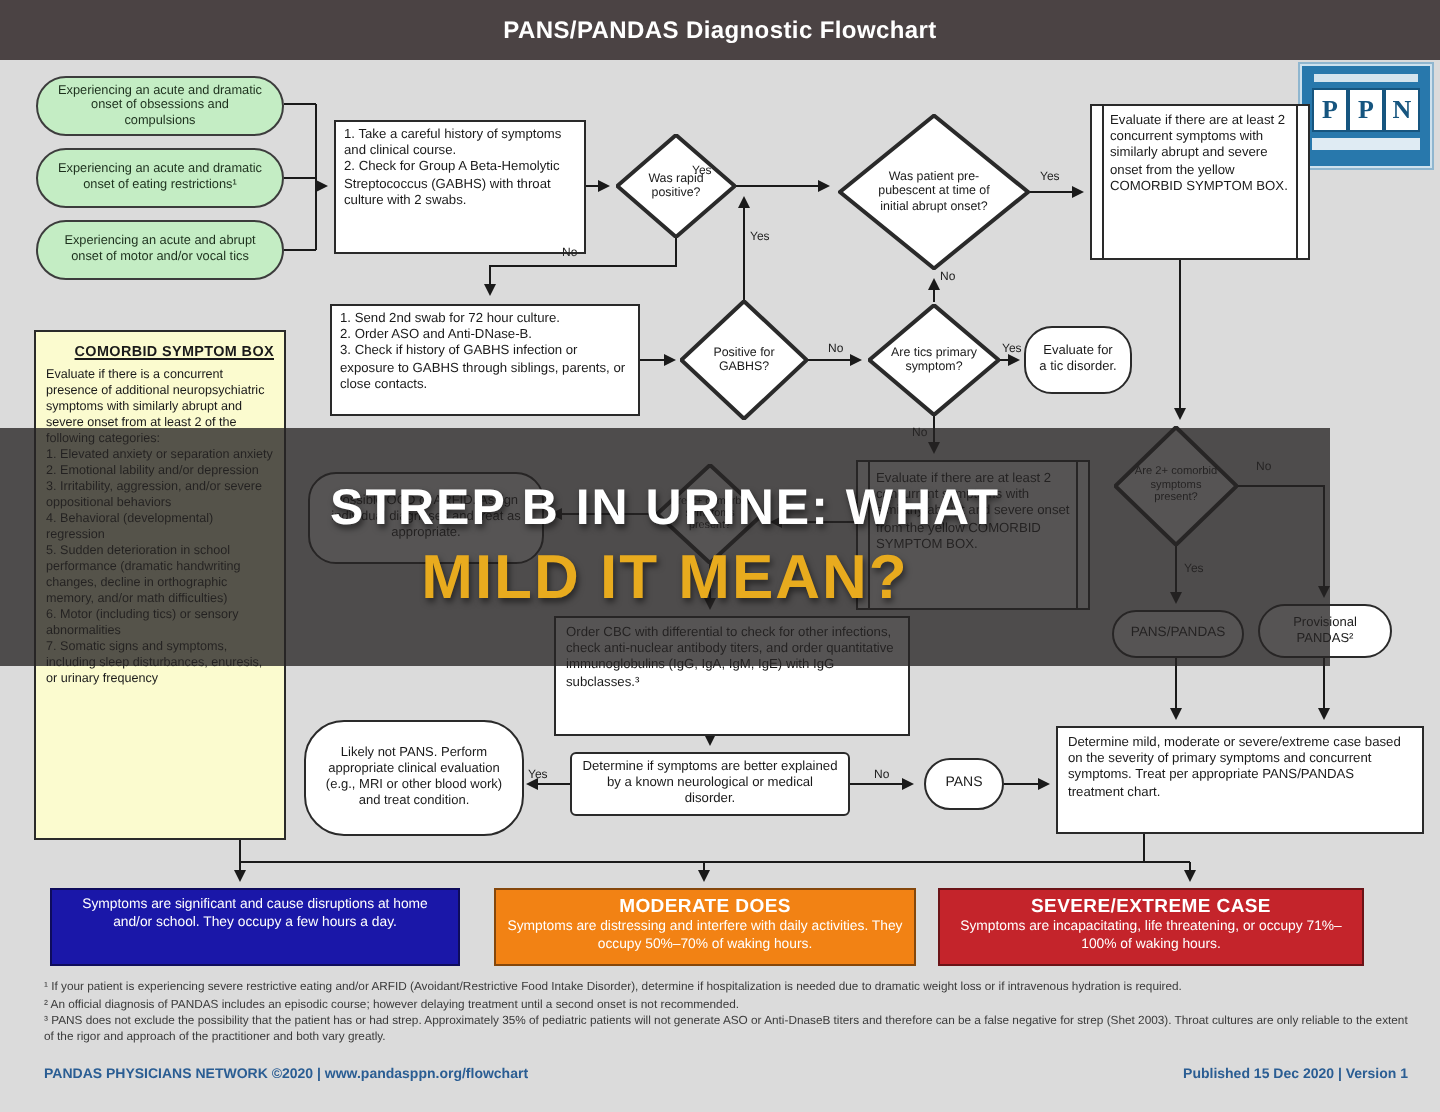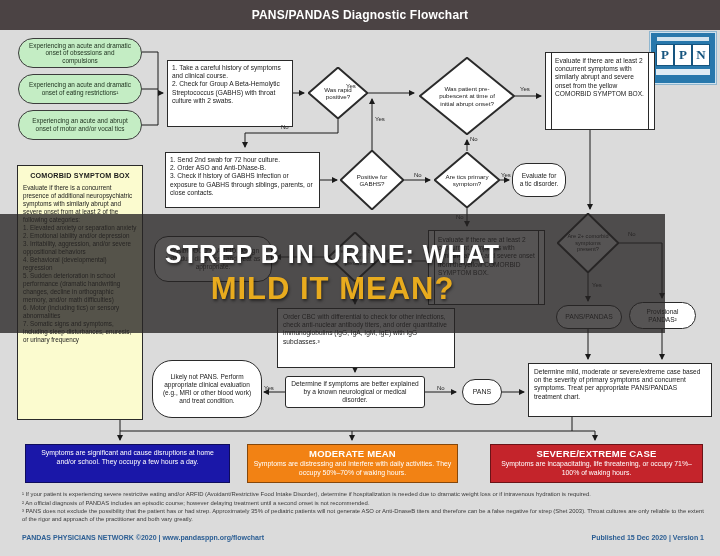--- a/index.html
+++ b/index.html
@@ -18,21 +18,21 @@
         font-size:6.5px;line-height:1.2;padding:2px 6px;box-sizing:border-box;}
   .oval{position:absolute;z-index:2;background:#c4edc4;border:1.3px solid #3c3c3c;border-radius:16px;
         display:flex;align-items:center;justify-content:center;text-align:center;
         font-size:6.4px;line-height:1.18;color:#15321５;padding:2px 9px;box-sizing:border-box;color:#1d301d;}
   .diamond{position:absolute;z-index:2;}
   .diamond svg{position:absolute;left:0;top:0;width:100%;height:100%;}
   .dt{position:absolute;inset:0;display:flex;align-items:center;justify-content:center;
       text-align:center;font-size:6.2px;line-height:1.15;padding:0 9px;}
   .comorbid{position:absolute;z-index:2;background:#fbfbcf;border:1.4px solid #2a2a2a;
             box-sizing:border-box;padding:5px 5px;font-size:6.3px;line-height:1.27;}
-  .comorbid .ct{font-weight:bold;text-align:center;font-size:7.2px;margin-bottom:4px;letter-spacing:.2px;}
+  .comorbid .ct{font-weight:bold;text-align:right;font-size:7.2px;margin-bottom:4px;letter-spacing:.2px;text-decoration:underline;}
   .case{position:absolute;z-index:2;color:#fff;text-align:center;box-sizing:border-box;
         padding-top:3px;height:39px;border:1px solid rgba(0,0,0,.45);}
   .case .t{font-weight:bold;font-size:9.5px;letter-spacing:.2px;}
   .case .b{font-size:6.9px;line-height:1.25;margin-top:1px;padding:0 5px;}
   .case-mild{background:#1a17a8;}
   .case-moderate{background:#f28214;}
   .case-severe{background:#c4242b;}
   .lab{position:absolute;z-index:3;font-size:6px;color:#222;}
   .overlay{position:absolute;left:0;top:214px;width:665px;height:119px;z-index:10;
            background:rgba(38,36,36,.78);display:flex;flex-direction:column;align-items:center;justify-content:center;}
@@ -189,24 +189,24 @@
   <span class="lab" style="left:456px;top:214px;">No</span>
   <span class="lab" style="left:628px;top:231px;">No</span>
   <span class="lab" style="left:592px;top:282px;">Yes</span>
   <span class="lab" style="left:264px;top:385px;">Yes</span>
   <span class="lab" style="left:437px;top:385px;">No</span>
 
   <div class="case case-mild" style="left:25px;top:444px;width:205px;">
     <div class="b">Symptoms are significant and cause disruptions at home and/or school. They occupy a few hours a day.</div>
   </div>
   <div class="case case-moderate" style="left:247px;top:444px;width:211px;">
-    <div class="t">MODERATE MEAN</div>
+    <div class="t">MODERATE DOES</div>
     <div class="b">Symptoms are distressing and interfere with daily activities. They occupy 50%–70% of waking hours.</div>
   </div>
-  <div class="case case-severe" style="left:490px;top:444px;width:213px;">
+  <div class="case case-severe" style="left:469px;top:444px;width:213px;">
     <div class="t">SEVERE/EXTREME CASE</div>
     <div class="b">Symptoms are incapacitating, life threatening, or occupy 71%–100% of waking hours.</div>
   </div>
 
   <div class="fnotes">
     <p>¹ If your patient is experiencing severe restrictive eating and/or ARFID (Avoidant/Restrictive Food Intake Disorder), determine if hospitalization is needed due to dramatic weight loss or if intravenous hydration is required.</p>
     <p>² An official diagnosis of PANDAS includes an episodic course; however delaying treatment until a second onset is not recommended.</p>
     <p>³ PANS does not exclude the possibility that the patient has or had strep. Approximately 35% of pediatric patients will not generate ASO or Anti-DnaseB titers and therefore can be a false negative for strep (Shet 2003). Throat cultures are only reliable to the extent of the rigor and approach of the practitioner and both vary greatly.</p>
   </div>
   <div class="f-left">PANDAS PHYSICIANS NETWORK ©2020 | www.pandasppn.org/flowchart</div>

